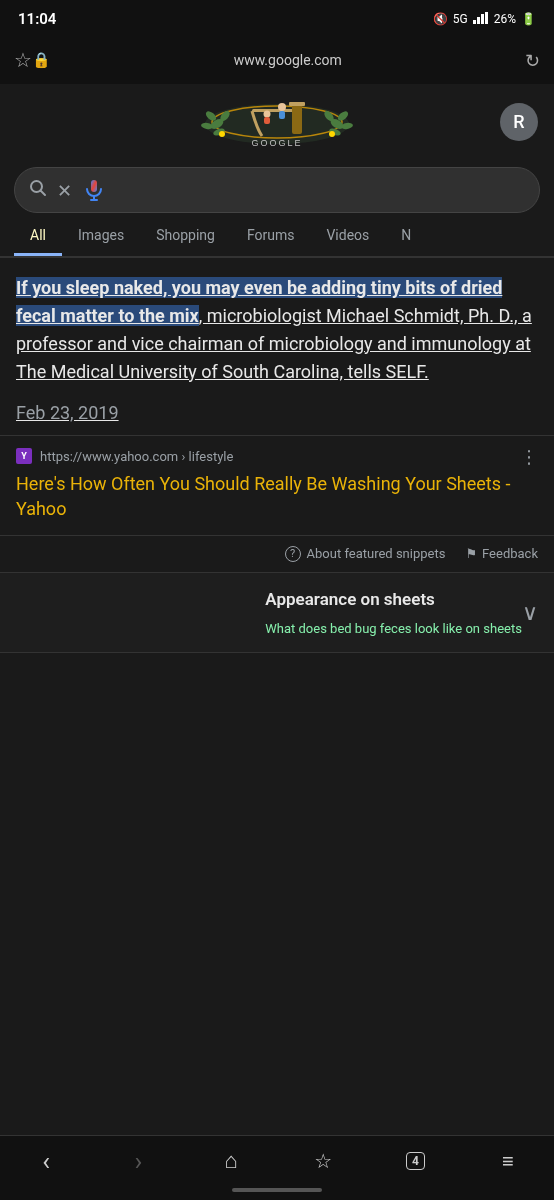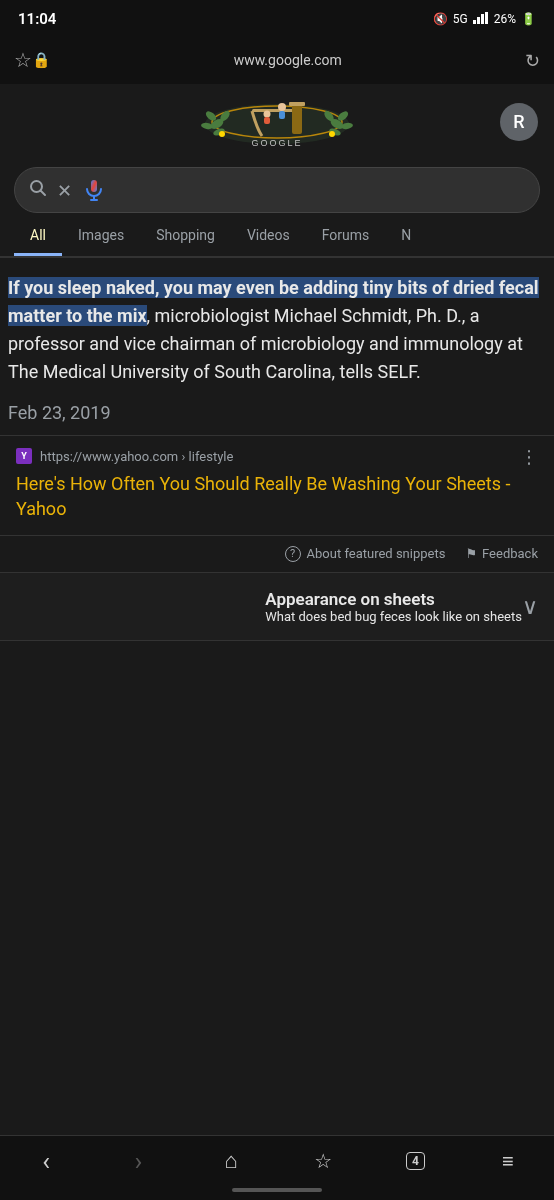--- a/index.html
+++ b/index.html
@@ -133,22 +133,23 @@
 
     
     .divider {
       height: 1px;
       background: #333;
     }
 
     
     .featured-snippet {
       background: #1a1a1a;
-      padding: 16px 8px 12px;
+      padding: 16px 16px 12px;
       border-bottom: 1px solid #333;
+      text-decoration: underline;
     }
     .snippet-text {
       font-size: 18px;
       line-height: 1.55;
       color: #e8e8e8;
     }
     .snippet-text .highlight {
       background: #2a4a7a;
       color: #e8e8e8;
       font-weight: 700;
@@ -233,23 +234,23 @@
       display: flex;
       align-items: center;
       justify-content: flex-end;
     }
     .appearance-title {
       color: #e8e8e8;
       font-size: 17px;
       font-weight: 600;
     }
     .appearance-subtitle {
-      color: #e5e5e5;
+      color: #86efac;
       font-size: 13px;
-      margin-top: 0;
+      margin-top: 12px;
     }
     .chevron-icon {
       color: #9aa0a6;
       font-size: 22px;
     }
 
     
     .bottom-nav {
       position: fixed;
       bottom: 0;
@@ -403,22 +404,22 @@
       <line x1="12" y1="18" x2="12" y2="22" stroke="#4285f4" stroke-width="2" stroke-linecap="round"></line>
       <line x1="9" y1="22" x2="15" y2="22" stroke="#4285f4" stroke-width="2" stroke-linecap="round"></line>
     </svg>
   </div>
 </div>
 
 <div class="tabs-bar">
   <div class="tab-item active">All</div>
   <div class="tab-item">Images</div>
   <div class="tab-item">Shopping</div>
+  <div class="tab-item">Forums</div>
   <div class="tab-item">Videos</div>
-  <div class="tab-item">Forums</div>
   <div class="tab-item" style="color:#9aa0a6;">N</div>
 </div>
 
 <div class="divider"></div>
 
 <div class="featured-snippet">
   <div class="snippet-text">
     <span class="highlight">If you sleep naked, you may even be adding tiny bits of dried fecal matter to the mix</span><span>, microbiologist Michael Schmidt, Ph. D., a professor and vice chairman of microbiology and immunology at The Medical University of South Carolina, tells SELF.</span>
   </div>
   <div class="snippet-date">Feb 23, 2019</div>

